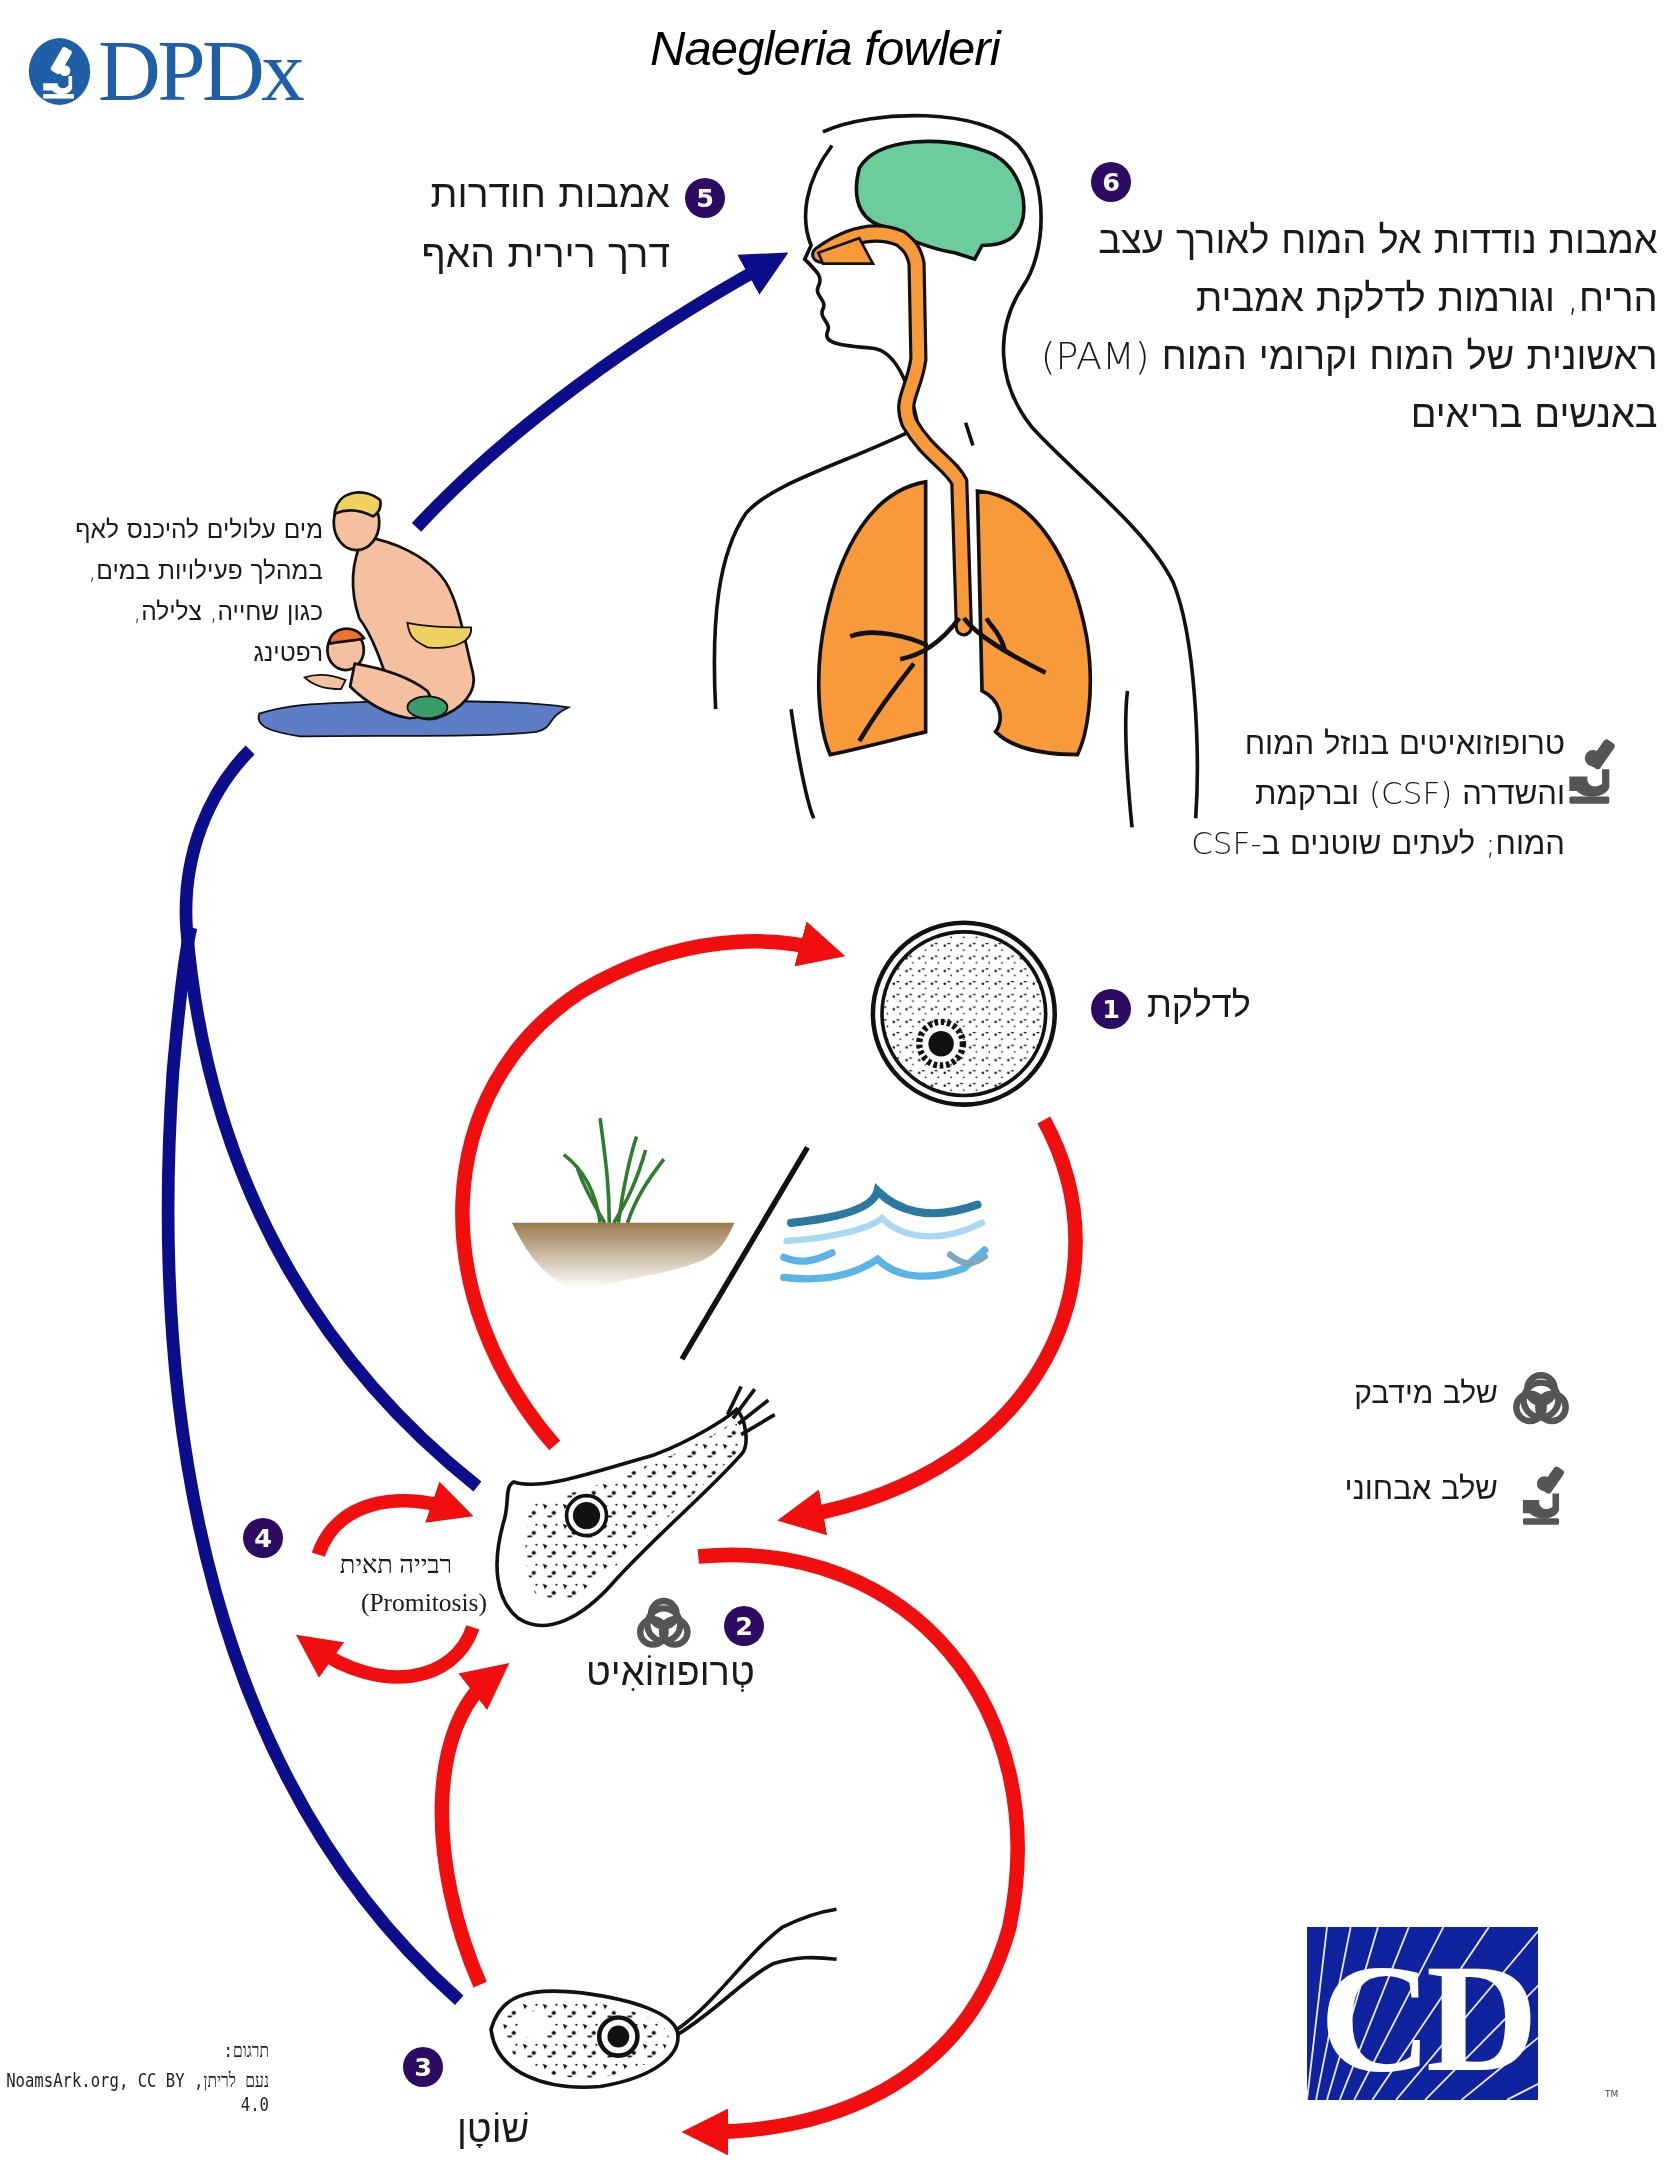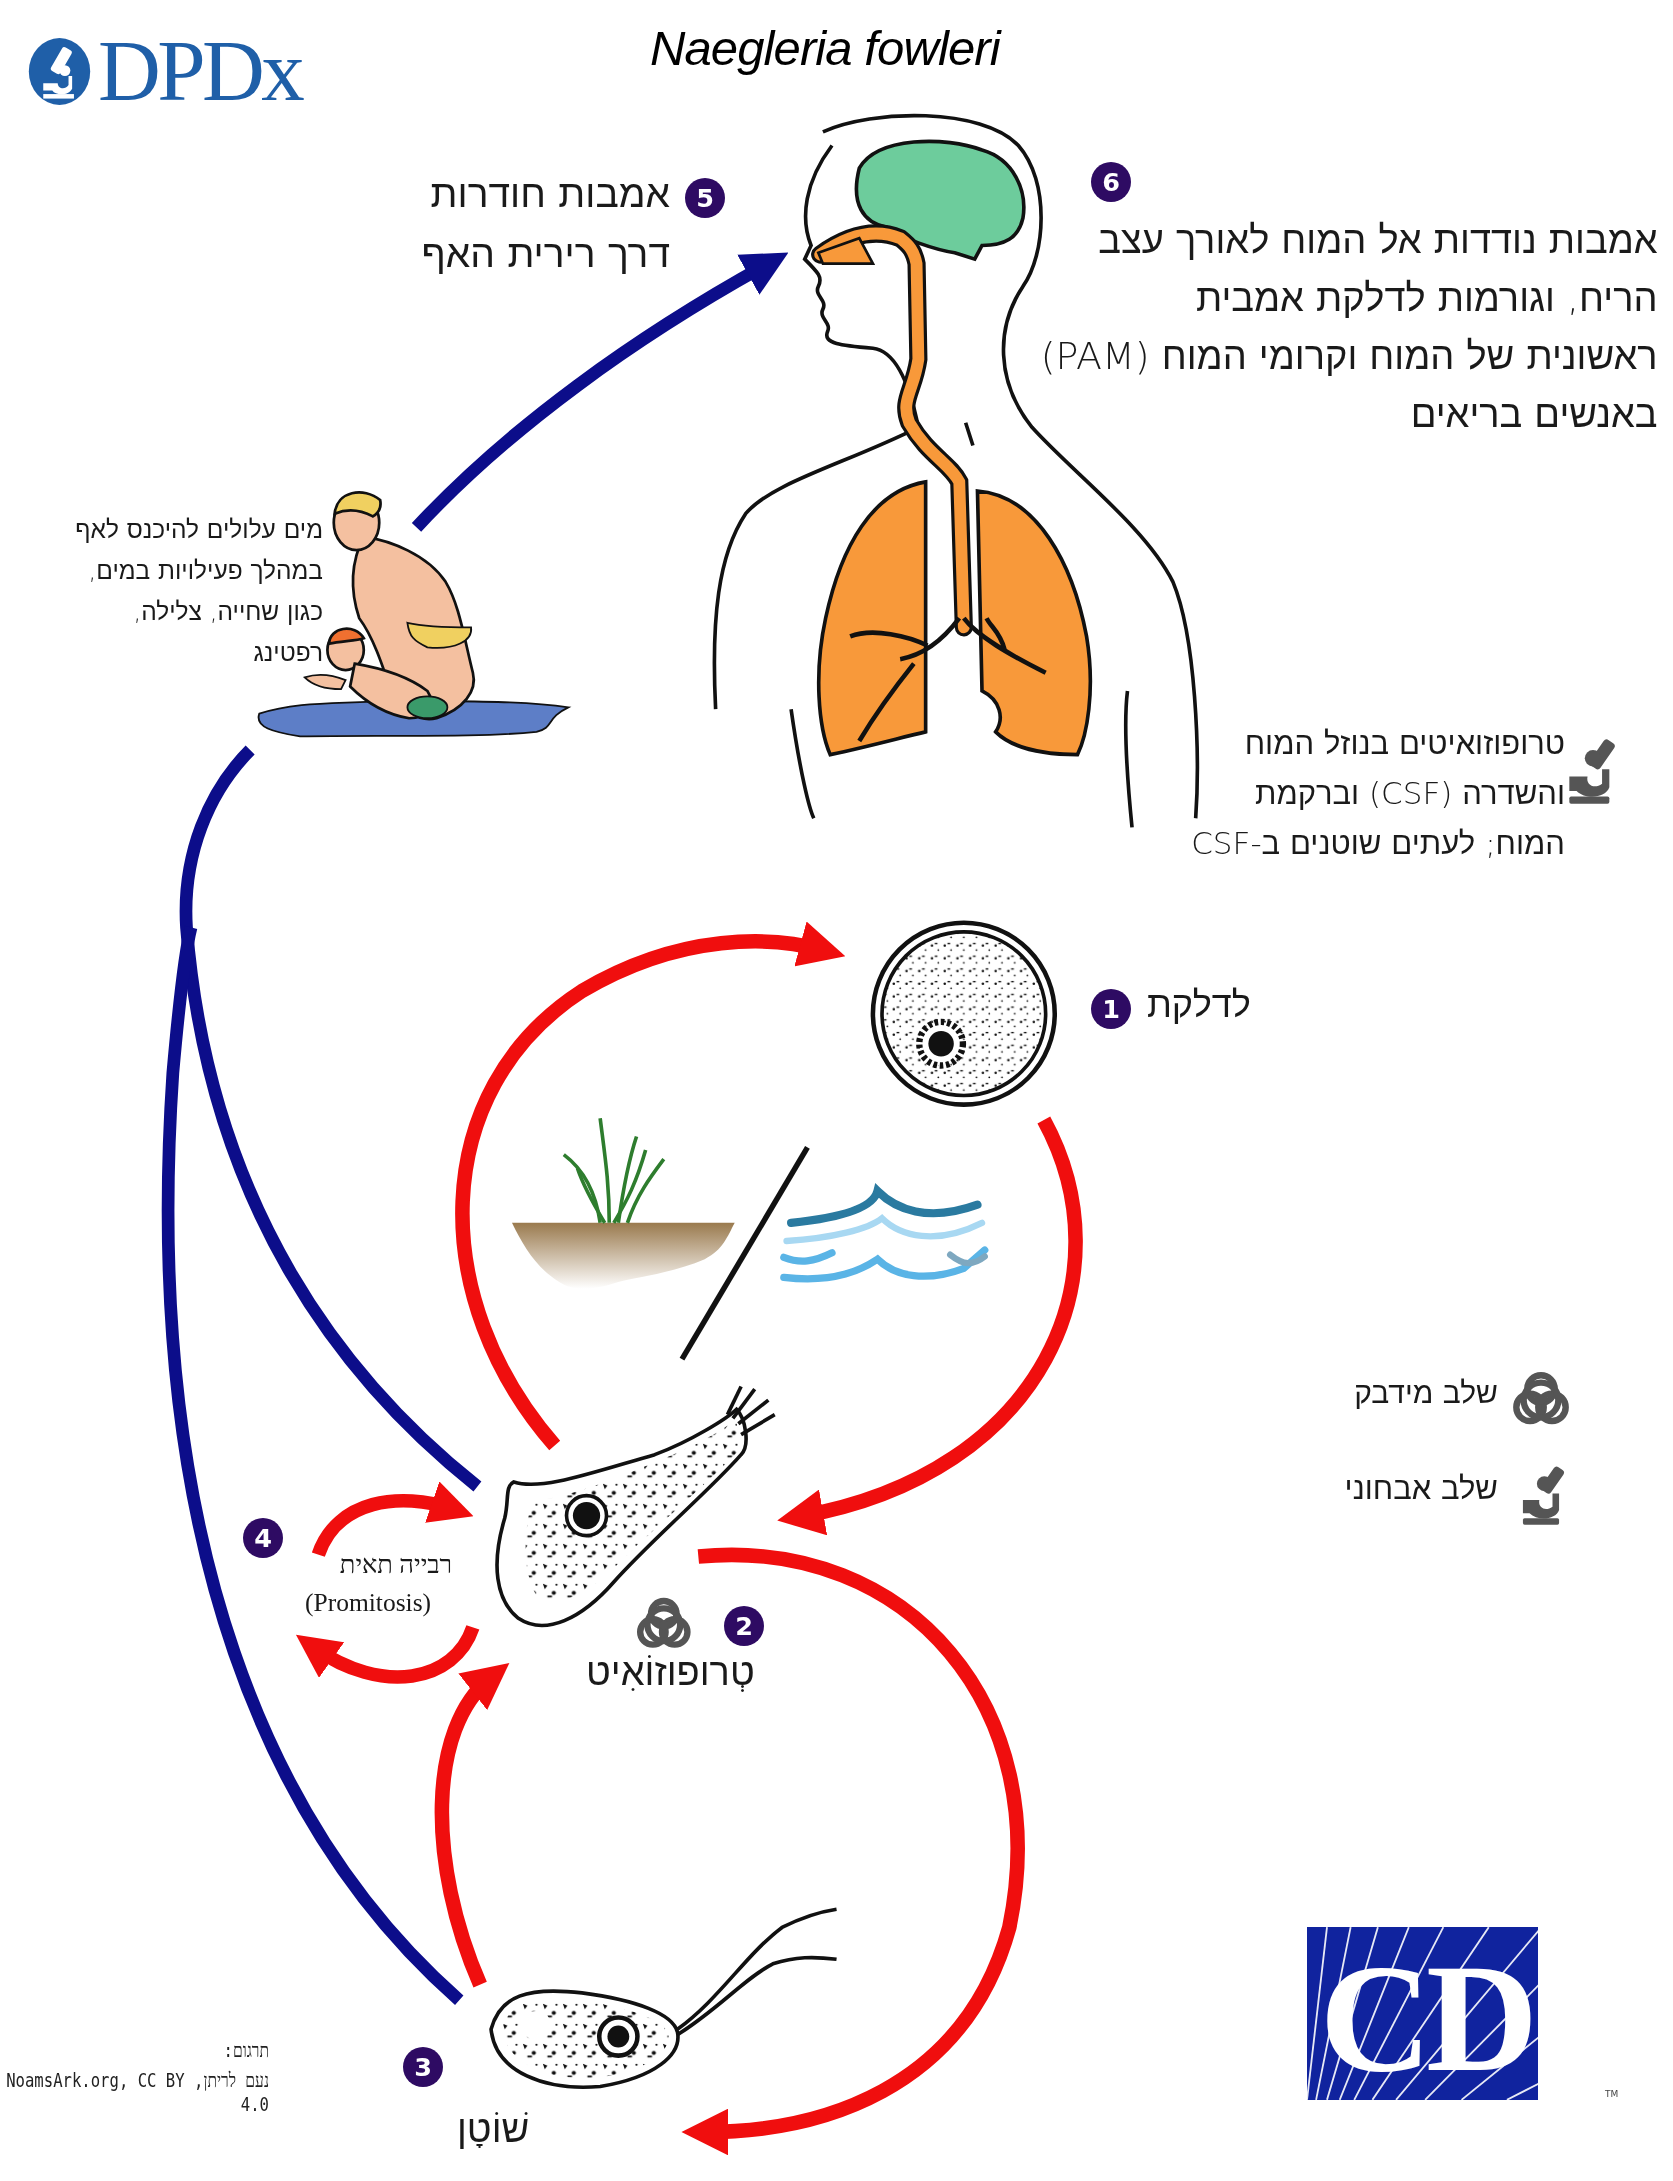--- a/index.html
+++ b/index.html
@@ -205,21 +205,21 @@
 
 <div class="badge" style="left:1091px; top:989px;">1</div>
 <div class="abs rtl heb" style="left:1147px; top:984px; font-size:36px; white-space:nowrap;">לדלקת</div>
 
 <div class="badge" style="left:724px; top:1606px;">2</div>
 <div class="abs rtl heb" style="left:586px; top:1650px; font-size:38px; white-space:nowrap;">טְרופוזוֹאִיט</div>
 
 <div class="badge" style="left:243px; top:1518px;">4</div>
 <div class="abs heb" style="left:305px; top:1546px; width:182px; text-align:center; font-size:25.5px; line-height:38px;font-family:Liberation Serif, serif;">
   <div class="rtl" style="text-align:center;">רבייה תאית</div>
-  <div style="text-align:left;">(Promitosis)</div>
+  <div style="text-align:right;">(Promitosis)</div>
 </div>
 
 <div class="badge" style="left:403px; top:2047px;">3</div>
 <div class="abs rtl heb" style="left:457px; top:2107px; font-size:38px; white-space:nowrap;">שׁוֹטָן</div>
 
 <div class="abs" style="left:1327px; top:1368px; width:273px; height:164px;">
   <div class="abs rtl heb" style="right:102px; top:7.3px; font-size:30px; white-space:nowrap;">שלב מידבק</div>
   <svg class="abs" style="left:182px; top:0;" width="64" height="64" viewBox="-35 -35 70 70">
     <g fill="none" stroke="#555" stroke-width="7">
       <circle cx="0" cy="-12" r="15"></circle>

